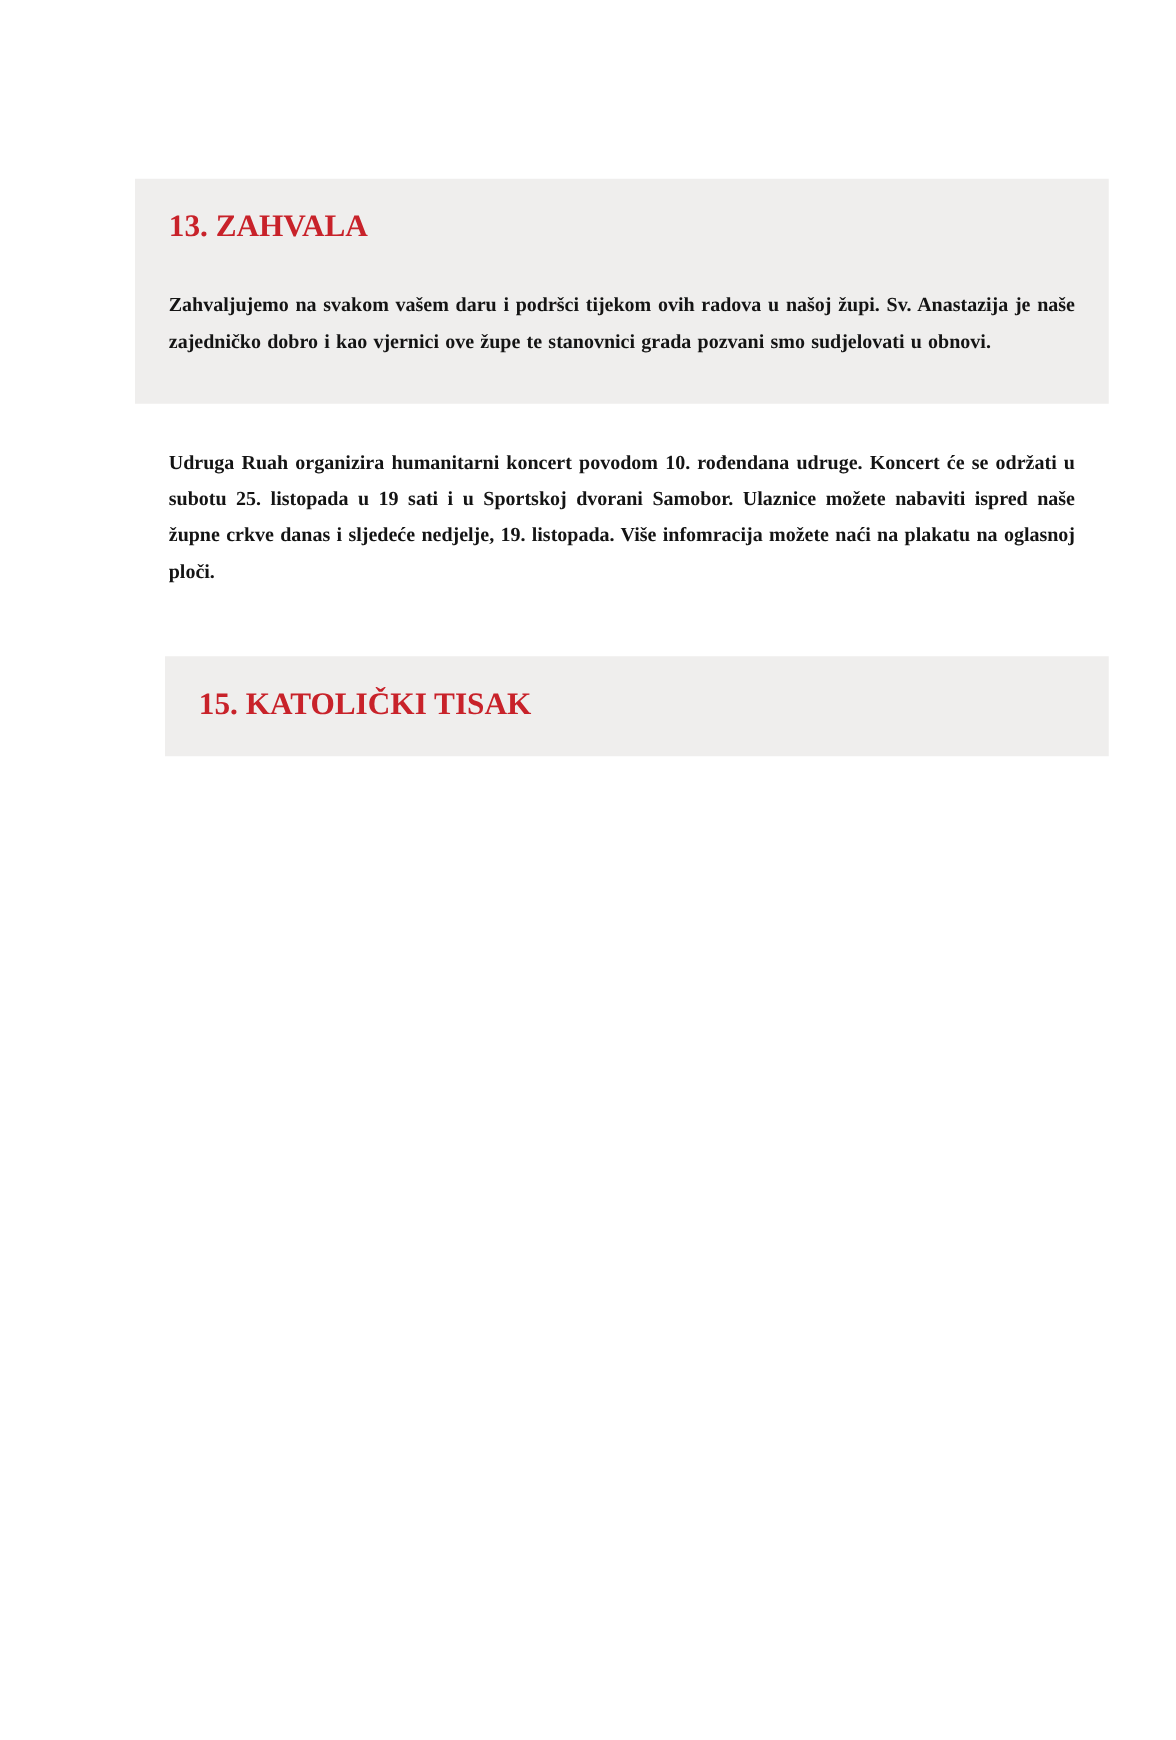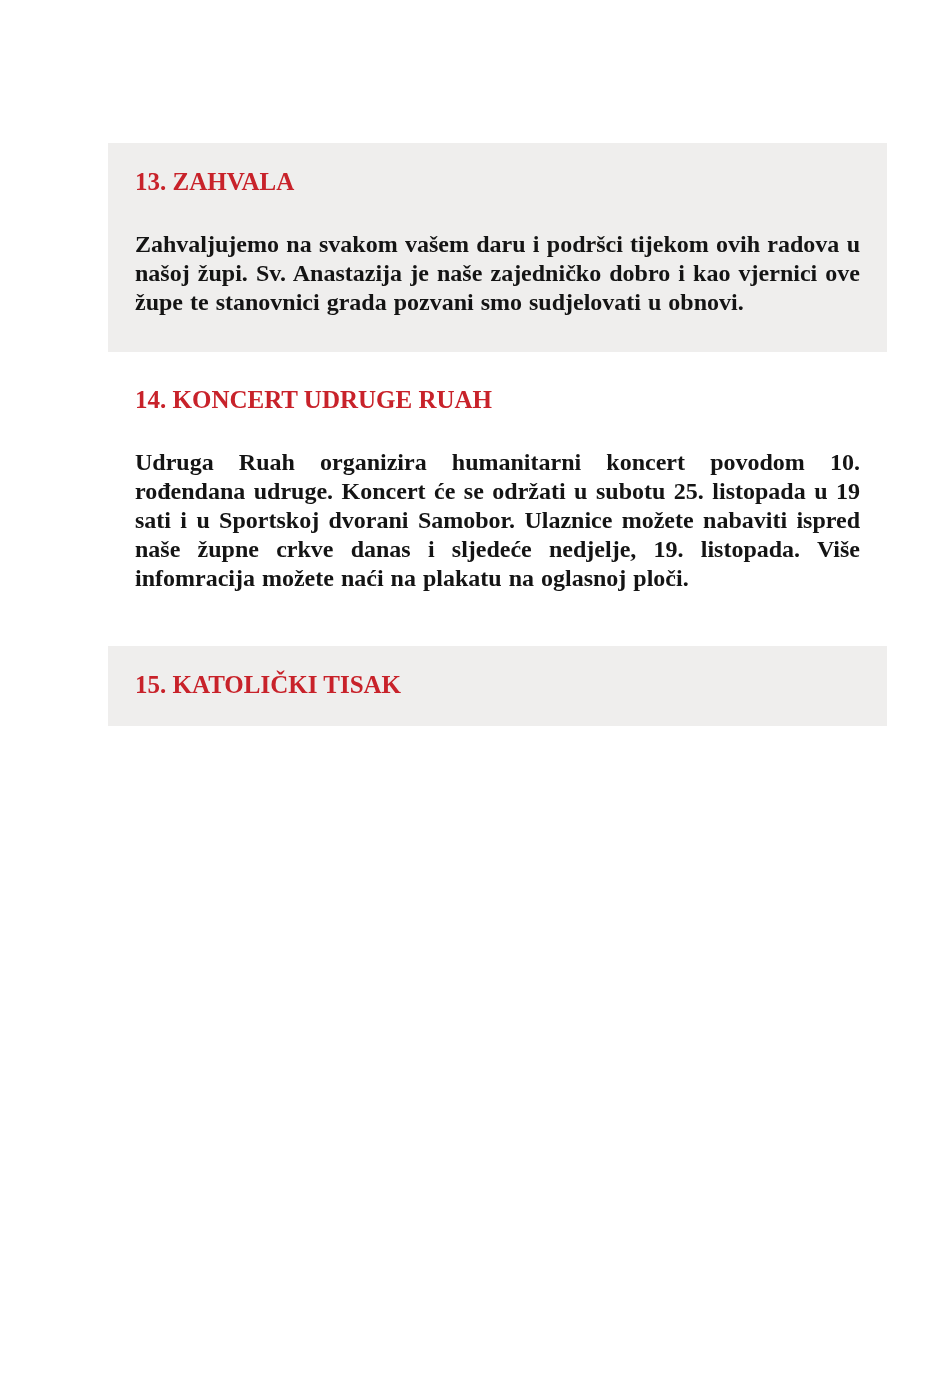--- a/index.html
+++ b/index.html
@@ -34,50 +34,50 @@
   .block.highlight {
     background: var(--block-bg);
   }
   .block.plain {
     background: transparent;
     margin-top: 9px;
   }
   .block.last {
     margin-top: 18px;
     padding-bottom: 10px;
+    margin-left: 24px;
   }
   .heading {
     font-size: 25px;
     line-height: 29px;
     font-weight: bold;
     color: var(--heading-color);
     letter-spacing: 0px;
   }
   .body-text {
-    font-size: 24px;
+    font-size: 16px;
     line-height: 29px;
     font-weight: bold;
     color: var(--body-color);
     text-align: justify;
     word-spacing: 1px;
   }
 </style>
 </head>
 <body>
 
 <div class="page">
   <main class="content">
 
     <section class="block highlight">
       <h2 class="heading">13. ZAHVALA</h2>
       <p class="body-text">Zahvaljujemo na svakom vašem daru i podršci tijekom ovih radova u našoj župi. Sv. Anastazija je naše zajedničko dobro i kao vjernici ove župe te stanovnici grada pozvani smo sudjelovati u obnovi.</p>
     </section>
 
     <section class="block plain">
-      <h2 class="heading">14. KONCERT UDRUGE RUAH</h2>
       <p class="body-text">Udruga Ruah organizira humanitarni koncert povodom 10. rođendana udruge. Koncert će se održati u subotu 25. listopada u 19 sati i u Sportskoj dvorani Samobor. Ulaznice možete nabaviti ispred naše župne crkve danas i sljedeće nedjelje, 19. listopada. Više infomracija možete naći na plakatu na oglasnoj ploči.</p>
     </section>
 
     <section class="block highlight last">
       <h2 class="heading">15. KATOLIČKI TISAK</h2>
     </section>
 
   </main>
 </div>
 

